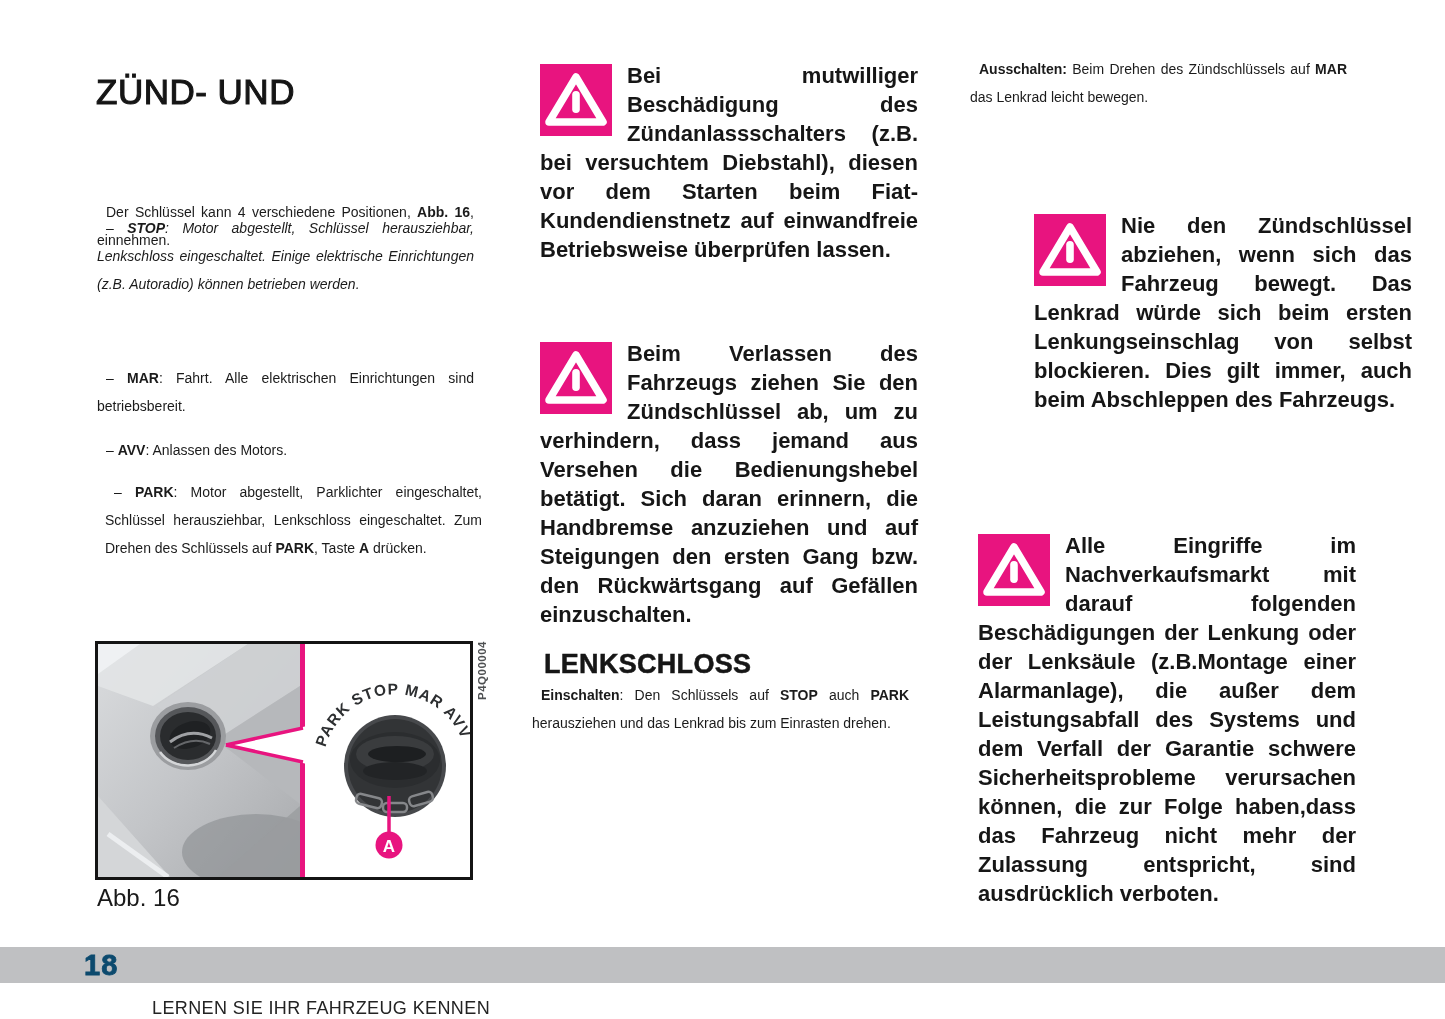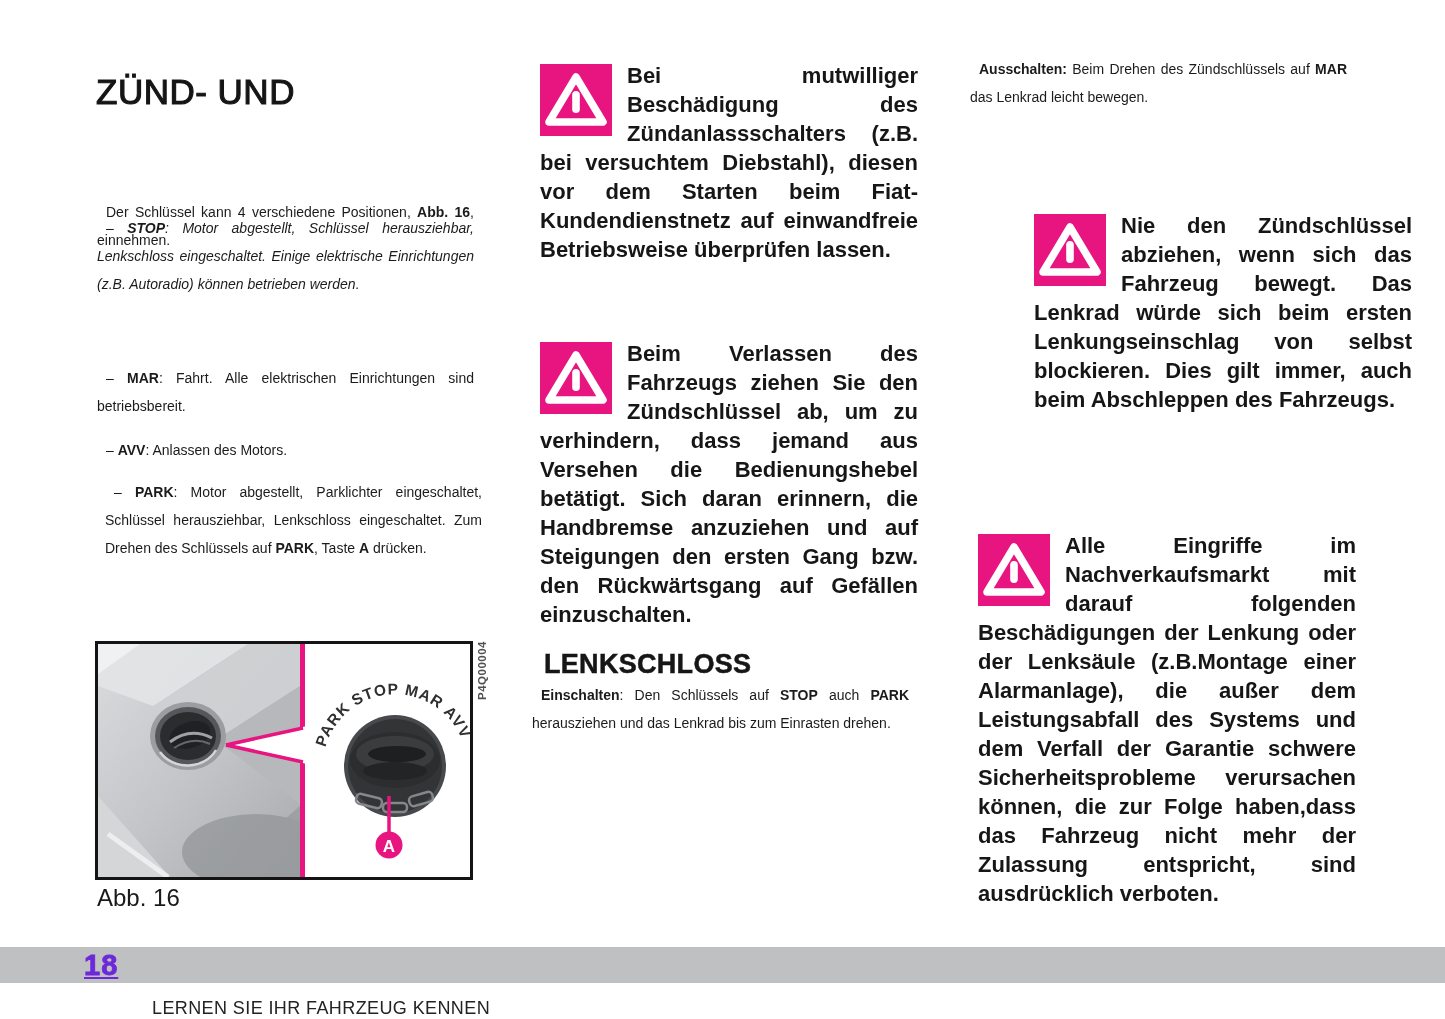--- a/index.html
+++ b/index.html
@@ -65,21 +65,21 @@
     left:476px;top:642px;width:15px;height:58px;
     writing-mode:vertical-rl;transform:rotate(180deg);
     font-size:11.5px;font-weight:bold;letter-spacing:0.5px;color:#4e5052;white-space:nowrap;
   }
   #caption{left:97px;top:884px;font-size:24px;color:#1a1a1a;}
 
   
   #footer-bar{left:0;top:947px;width:1445px;height:36px;background:var(--footer);}
   #page-num{
     left:84px;top:947px;height:36px;line-height:36px;
-    font-size:29px;font-weight:bold;letter-spacing:1px;color:#6d28d9;text-decoration:underline;
+    font-size:29px;font-weight:bold;letter-spacing:1px;color:#0c4a6e;
     -webkit-text-stroke:0.8px currentColor;
   }
   #footer-label{
     left:152px;top:990px;height:36px;line-height:37px;
     font-size:18px;font-weight:normal;letter-spacing:0.4px;color:#232323;
   }
 </style>
 </head>
 <body>
 

